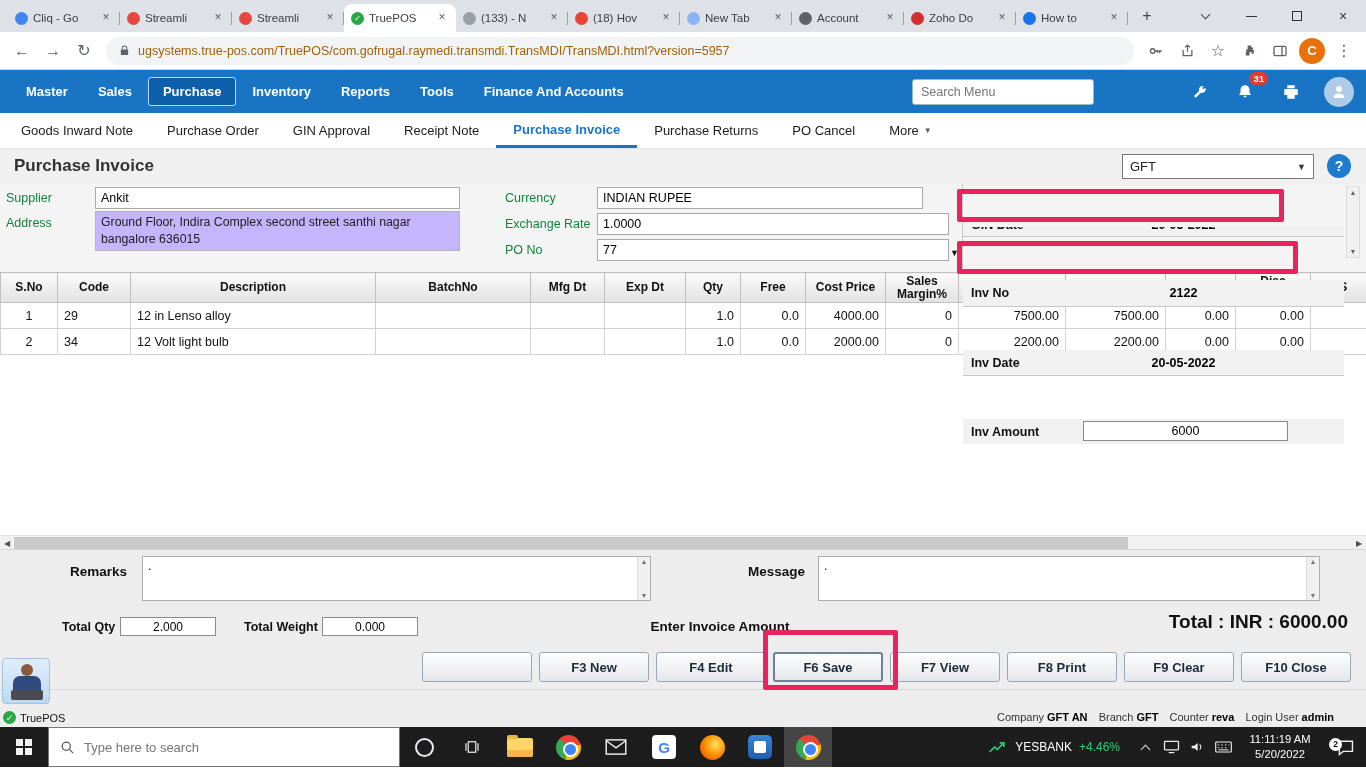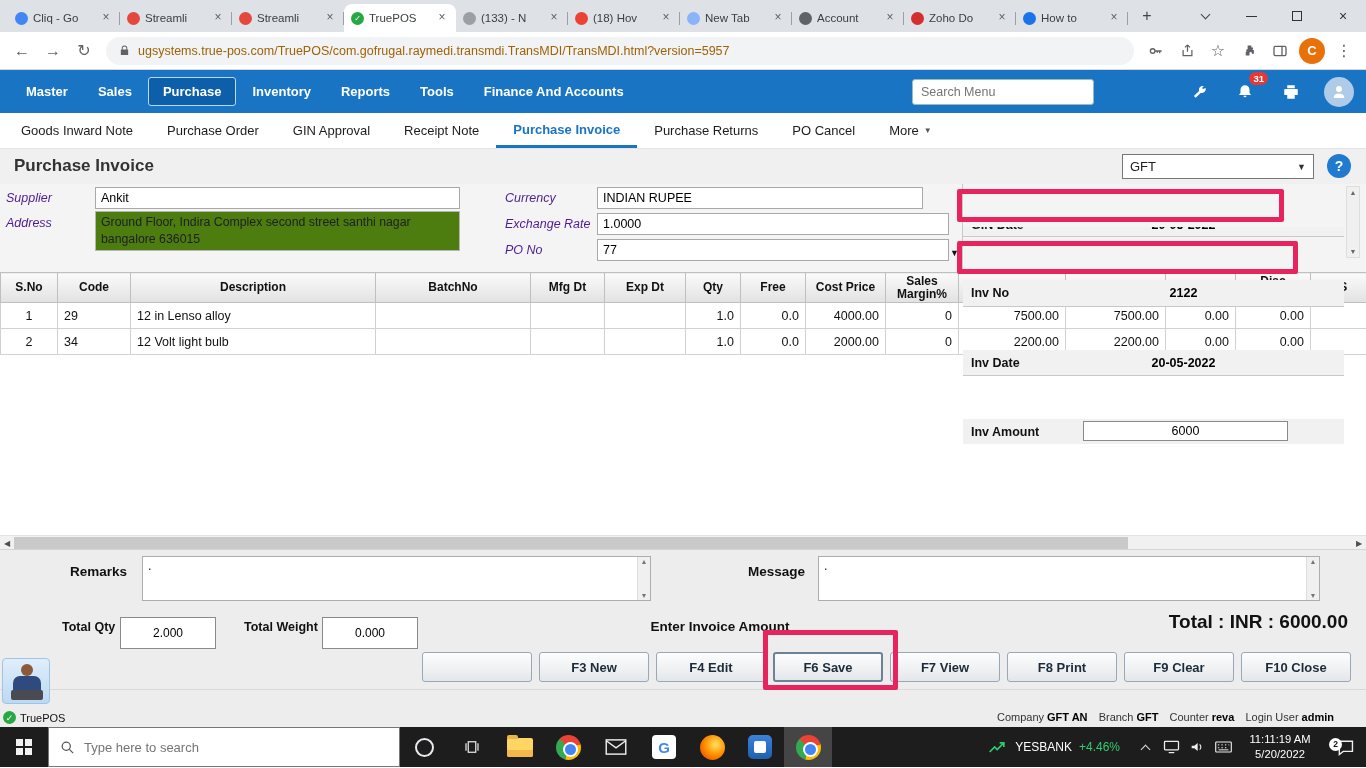--- a/index.html
+++ b/index.html
@@ -51,23 +51,23 @@
 
   
   .pageheader { height:35px; background:#f0f0f0; position:relative; }
   .page-title { position:absolute; left:14px; top:7px; font-size:17px; font-weight:bold; color:#333; }
   .branch-select { position:absolute; left:1122px; top:5px; width:192px; height:25px; background:#fff; border:1px solid #767676; display:flex; align-items:center; justify-content:space-between; padding:0 7px; font-size:13px; }
   .bs-chev { font-size:9px; color:#333; }
   .help-btn { position:absolute; left:1327px; top:5px; width:24px; height:24px; border-radius:50%; background:#1f7ad0; color:#fff; font-size:14px; font-weight:bold; display:flex; align-items:center; justify-content:center; }
 
   
   .formarea { height:88px; background:#f4f4f4; position:relative; font-size:12.5px; }
-  .f-label { position:absolute; color:#4c1d95;font-style:italic; }
+  .f-label { position:absolute; color:#15803d; }
   .f-input { position:absolute; height:22px; border:1px solid #a9a9a9; background:#fff; font-size:12.5px; padding:0 5px; font-family:inherit; }
-  .addr-box { position:absolute; left:95px; top:27px; width:365px; height:40px; background:#4d7c0f; border:1px solid #b5b5b5; font-size:12.3px; padding:2px 5px; line-height:1.35; overflow:hidden; }
+  .addr-box { position:absolute; left:95px; top:27px; width:365px; height:40px; background:#c4b5fd; border:1px solid #b5b5b5; font-size:12.3px; padding:2px 5px; line-height:1.35; overflow:hidden; }
   .po-chev { position:absolute; left:950px; top:64px; font-size:9px; color:#111; }
   .panel { position:absolute; left:962px; top:0; width:382px; height:88px; border-left:1px solid #c8c8c8; }
   .panel-row { position:relative; height:27px; display:flex; align-items:center; padding-left:8px; background:#f1f1f1; border-bottom:1px solid #c8c8c8;margin-top:43px; }
   .panel-row.partial { height:10px; overflow:hidden; }
   .panel-row.partial .p-lbl, .panel-row.partial .p-val { margin-top:-13px; }
   .panel-row.r3 { height:26px; } .panel-row.r4 { height:25px; border-bottom:none; }
   .p-lbl { font-weight:bold; color:#111; }
   .p-val { position:absolute; left:118px; width:205px; text-align:center; font-weight:bold; color:#000; }
   .p-input { position:absolute; left:120px; top:2px; width:205px; height:20px; border:1px solid #8a8a8a; background:#fff; text-align:center; font-size:12.5px; font-family:inherit; }
   .panel-scroll { position:absolute; left:1346px; top:2px; width:14px; height:72px; background:#f0f0f0; border:1px solid #ddd; display:flex; flex-direction:column; justify-content:space-between; align-items:center; }
@@ -88,21 +88,21 @@
   .hs-arrow.left { left:0; } .hs-arrow.right { right:0; }
   .hs-thumb { position:absolute; left:14px; top:1px; width:1114px; height:12px; background:#c9c9c9; }
 
   
   .footerwrap { height:178px; background:#ededed; position:relative; border-top:1px solid #d5d5d5; }
   .fw-label { position:absolute; font-size:13.5px; font-weight:bold; color:#111; }
   .txtbox { position:absolute; top:6px; height:45px; background:#fff; border:1px solid #abadb3; }
   .txt-val { position:absolute; left:5px; top:2px; font-size:12.5px; color:#111; }
   .txt-scroll { position:absolute; right:0; top:0; bottom:0; width:13px; background:#f0f0f0; border-left:1px solid #ddd; display:flex; flex-direction:column; justify-content:space-between; align-items:center; }
   .ts-arrow { font-size:7px; color:#777; padding:1px 0; }
-  .tot-input { position:absolute; top:67px; width:96px; height:32px; border:1px solid #8a8a8a; background:#fff; text-align:center; font-size:12px; font-family:inherit; }
+  .tot-input { position:absolute; top:67px; width:96px; height:19px; border:1px solid #8a8a8a; background:#fff; text-align:center; font-size:12px; font-family:inherit; }
   .hint-text { position:absolute; left:620px; top:69px; width:200px; text-align:center; font-size:13.5px; font-weight:bold; color:#111; }
   .grand-total { position:absolute; right:18px; top:61px; font-size:19px; font-weight:bold; color:#111; }
   .btnrow { position:absolute; left:422px; top:102px; display:flex; gap:7px; }
   .fbtn { width:110px; height:30px; background:linear-gradient(#fdfdfd,#e4e7ea); border:1px solid #98a8b8; border-radius:3px; font-size:13px; font-weight:bold; color:#1c2b3a; font-family:inherit; cursor:pointer; }
   .fbtn.primary { border:2px solid #6b8299; }
   .status-strip { position:absolute; left:0; right:0; bottom:0; height:38px; border-top:1px solid #d9d9d9; }
   .logo-img { position:absolute; left:2px; top:108px; width:48px; height:46px; background:linear-gradient(#dfeefb,#bcd9f2); border:1px solid #9fc4e4; border-radius:4px; overflow:hidden; z-index:3; }
   .li-head { position:absolute; left:18px; top:5px; width:12px; height:12px; border-radius:50%; background:#8a5a3b; }
   .li-body { position:absolute; left:10px; top:17px; width:28px; height:15px; border-radius:7px 7px 0 0; background:#2f4a7d; }
   .li-laptop { position:absolute; left:8px; top:31px; width:32px; height:10px; background:#4a4a52; border-radius:2px; }

